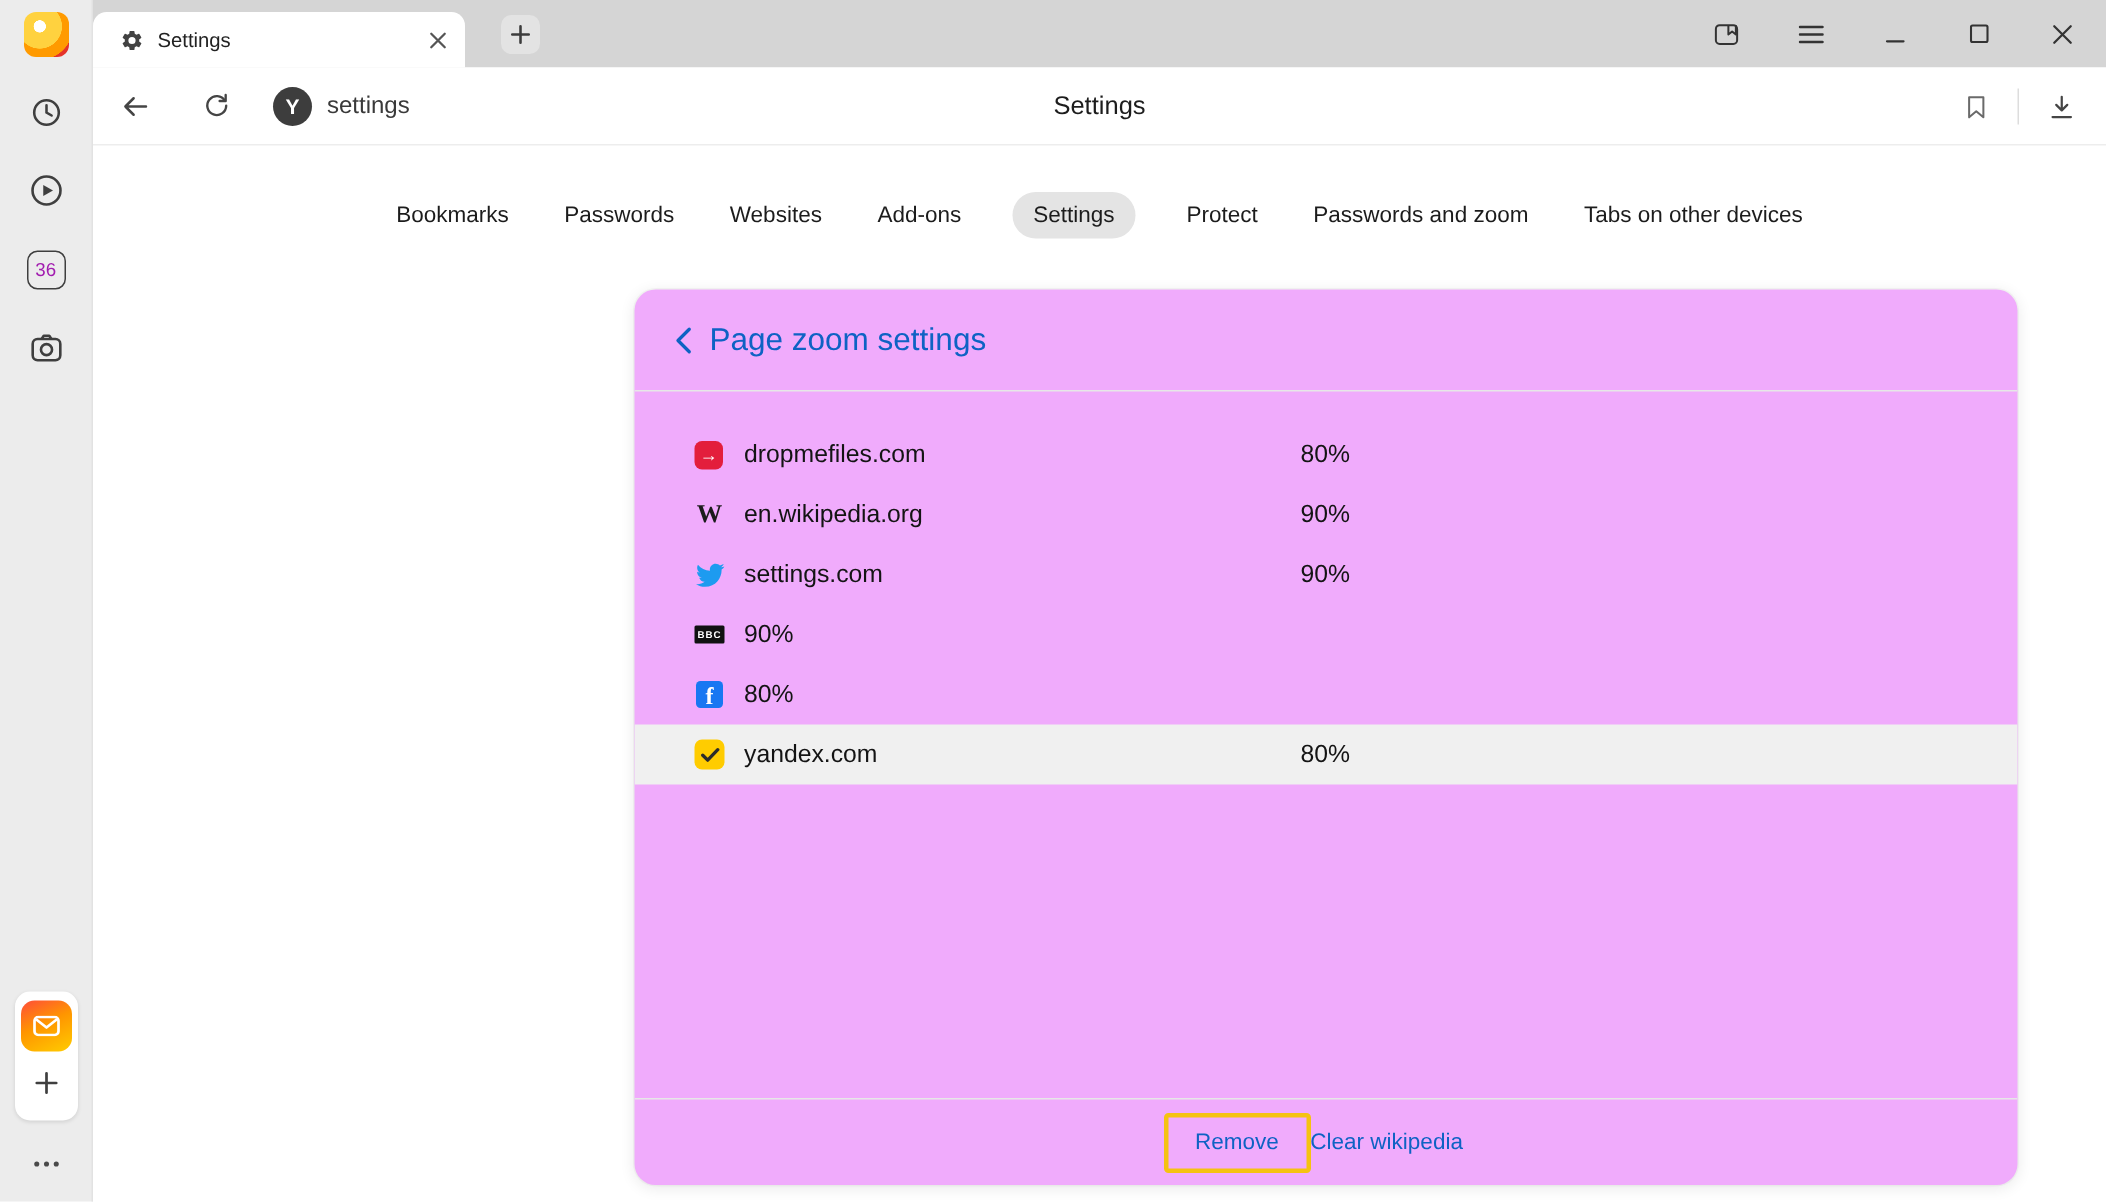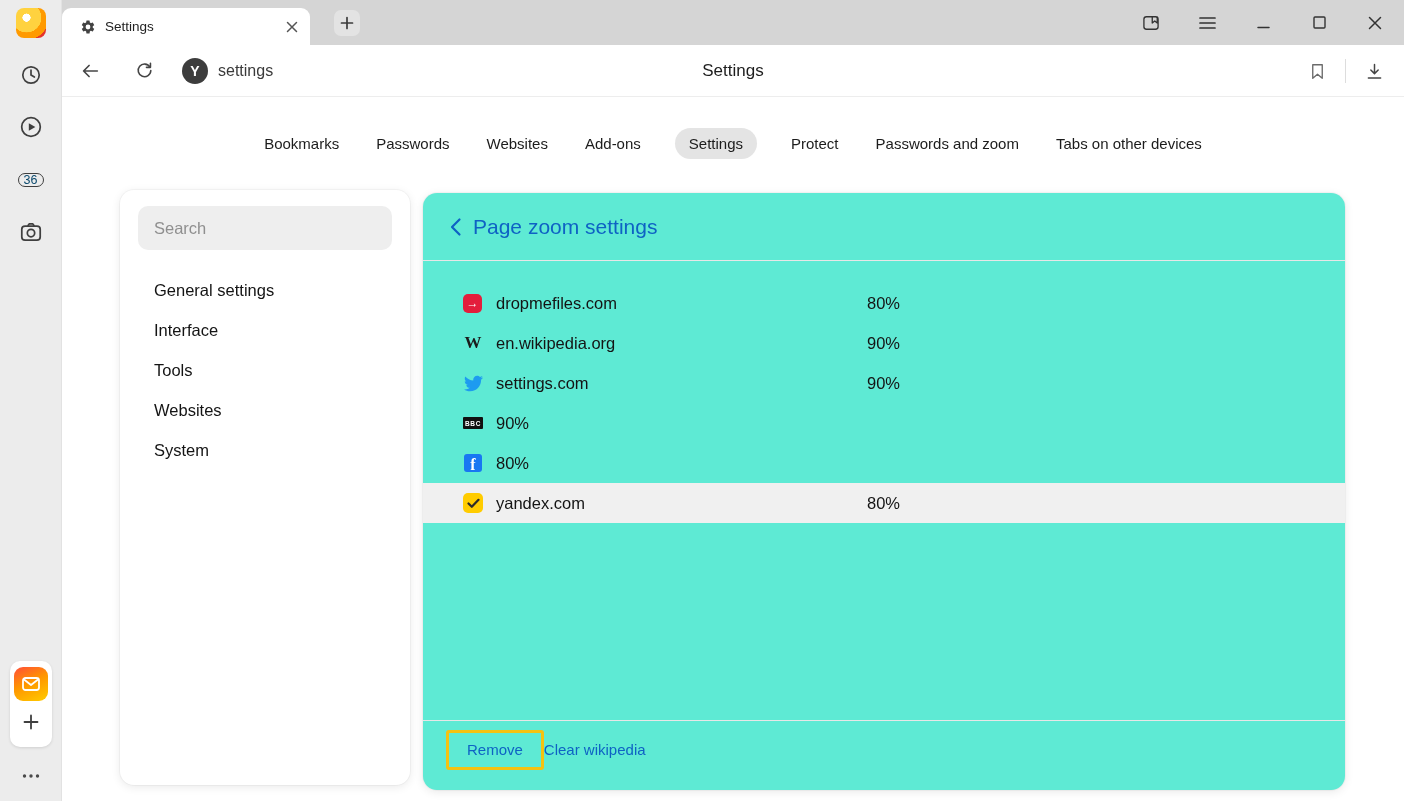--- a/index.html
+++ b/index.html
@@ -9,22 +9,22 @@
   
   .rail { position:absolute; left:0; top:0; width:62px; height:801px;
     background:#ececec; border-right:1px solid #e2e2e2; z-index:5; }
   .rail .avatar { position:absolute; left:16px; top:8px; width:30px; height:30px;
     border-radius:8px; background:
       radial-gradient(circle at 35% 32%, #ffffff 0 14%, #ffd23f 15% 52%, #ff9a00 53% 78%, #e5332a 79%);
   }
   .rail-icon { position:absolute; left:50%; transform:translateX(-50%);
     width:28px; height:28px; display:flex; align-items:center; justify-content:center;
     color:#3f3f3f; }
-  .tab-counter { width:26px; height:14px; border:1.8px solid #3f3f3f; border-radius:7px;
-    display:flex; align-items:center; justify-content:center; font-size:12.5px; color:#0c4a6e; }
+  .tab-counter { width:26px; height:26px; border:1.8px solid #3f3f3f; border-radius:7px;
+    display:flex; align-items:center; justify-content:center; font-size:12.5px; color:#a21caf; }
   .rail-bottom-pill { position:absolute; left:10px; top:661px; width:42px; height:86px;
     background:#fff; border-radius:10px; box-shadow:0 1px 3px rgba(0,0,0,.12); }
   .mail-app { position:absolute; left:14px; top:667px; width:34px; height:34px; border-radius:9px;
     background:linear-gradient(155deg,#ff4d3a 0%, #ff9500 45%, #ffcc00 100%);
     display:flex; align-items:center; justify-content:center; }
 
   
   .tabstrip { position:absolute; left:62px; top:0; width:1342px; height:45px; background:#d5d5d5; }
   .browser-tab { position:absolute; left:0; top:8px; width:248px; height:37px; background:#fff;
     border-radius:9px 9px 0 0; display:flex; align-items:center; padding:0 12px 0 18px; }
@@ -61,42 +61,42 @@
   .search-box { margin:16px 18px 0; height:44px; background:#eeeeee; border-radius:10px;
     display:flex; align-items:center; }
   .search-box input { border:none; outline:none; background:transparent; width:100%;
     font-family:"Liberation Sans",sans-serif; font-size:16.5px; color:#333; padding:0 16px; }
   .search-box input::placeholder { color:#8f8f8f; }
   .panel-list { margin-top:20px; }
   .panel-item { height:40px; display:flex; align-items:center; padding-left:34px;
     font-size:16.5px; color:#141414; cursor:default; }
 
   
-  .zoom-card { position:absolute; left:361px; top:95px; width:922px; height:597px; background:#5eead4;
+  .zoom-card { position:absolute; left:361px; top:95px; width:922px; height:597px; background:#f0abfc;
     border-radius:14px; box-shadow:0 0 0 1px rgba(0,0,0,.03), 0 2px 10px rgba(0,0,0,.09); overflow:hidden; }
   .zoom-header { height:68px; display:flex; align-items:center; gap:11px; padding-left:26px;
     border-bottom:1px solid #e7e7e7; }
   .zoom-header .page-title { font-size:21px; }
   .zoom-rows { margin-top:22px; }
   .zrow { height:40px; display:grid; grid-template-columns:20px 358px auto; column-gap:13px;
     align-items:center; padding-left:40px; font-size:16.5px; color:#141414; }
   .zrow.selected { background:#f0f0f0; }
   .fav { width:20px; height:20px; display:flex; align-items:center; justify-content:center; }
   .fav-drop { width:19px; height:19px; border-radius:5px; background:#e31e3c; color:#fff;
     font-size:12px; font-weight:bold; display:flex; align-items:center; justify-content:center; }
   .fav-wiki { font-family:"Liberation Serif", serif; font-size:17px; color:#1b1b1b; font-weight:bold; }
   .fav-bbc { width:21px; height:12px; background:#111; color:#fff; font-size:6.5px; font-weight:bold;
     letter-spacing:.6px; display:flex; align-items:center; justify-content:center; border-radius:1px; }
   .fav-fb { width:18px; height:18px; background:#1877f2; border-radius:3px; overflow:hidden;
     color:#fff; font-family:"Liberation Serif",serif; font-weight:bold; font-size:16px;
     display:flex; align-items:flex-end; justify-content:center; line-height:14px; }
   .fav-check { width:20px; height:20px; background:#ffcc00; border-radius:5px;
     display:flex; align-items:center; justify-content:center; }
-  .zoom-footer { position:absolute; left:0; right:0; bottom:12px; height:58px; border-top:1px solid #e7e7e7;
-    display:flex; align-items:center; justify-content:flex-start; padding:0 40px 0 26px;margin-top:32px; }
+  .zoom-footer { position:absolute; left:0; right:0; bottom:0; height:58px; border-top:1px solid #e7e7e7;
+    display:flex; align-items:center; justify-content:center; padding:0 40px 0 26px;margin-top:32px; }
   .remove-highlight { border:3px solid #f5c211; border-radius:3px; padding:8px 18px; margin-left:-3px; }
   .blue-link { font-size:15px; cursor:pointer; }
 
   svg { display:block; }
 </style>
 </head>
 <body>
 
 <div class="rail">
   <div class="avatar"></div>
@@ -242,32 +242,20 @@
     <span class="nav-tab">Bookmarks</span>
     <span class="nav-tab">Passwords</span>
     <span class="nav-tab">Websites</span>
     <span class="nav-tab">Add-ons</span>
     <span class="nav-tab active">Settings</span>
     <span class="nav-tab">Protect</span>
     <span class="nav-tab">Passwords and zoom</span>
     <span class="nav-tab">Tabs on other devices</span>
   </div>
 
-  <div class="panel-card">
-    <div class="search-box">
-      <input type="text" placeholder="Search" style="">
-    </div>
-    <div class="panel-list">
-      <div class="panel-item">General settings</div>
-      <div class="panel-item">Interface</div>
-      <div class="panel-item">Tools</div>
-      <div class="panel-item">Websites</div>
-      <div class="panel-item">System</div>
-    </div>
-  </div>
 
   <div class="zoom-card">
     <div class="zoom-header">
       <span>
         <svg width="13" height="20" viewBox="0 0 13 20" fill="none" stroke="#0e62c4" stroke-width="2.2" stroke-linecap="round" stroke-linejoin="round">
           <path d="M10.5 2.5 L3 10 L10.5 17.5"></path>
         </svg>
       </span>
       <span class="page-title" style="color:#0e62c4">Page zoom settings</span>
     </div>

